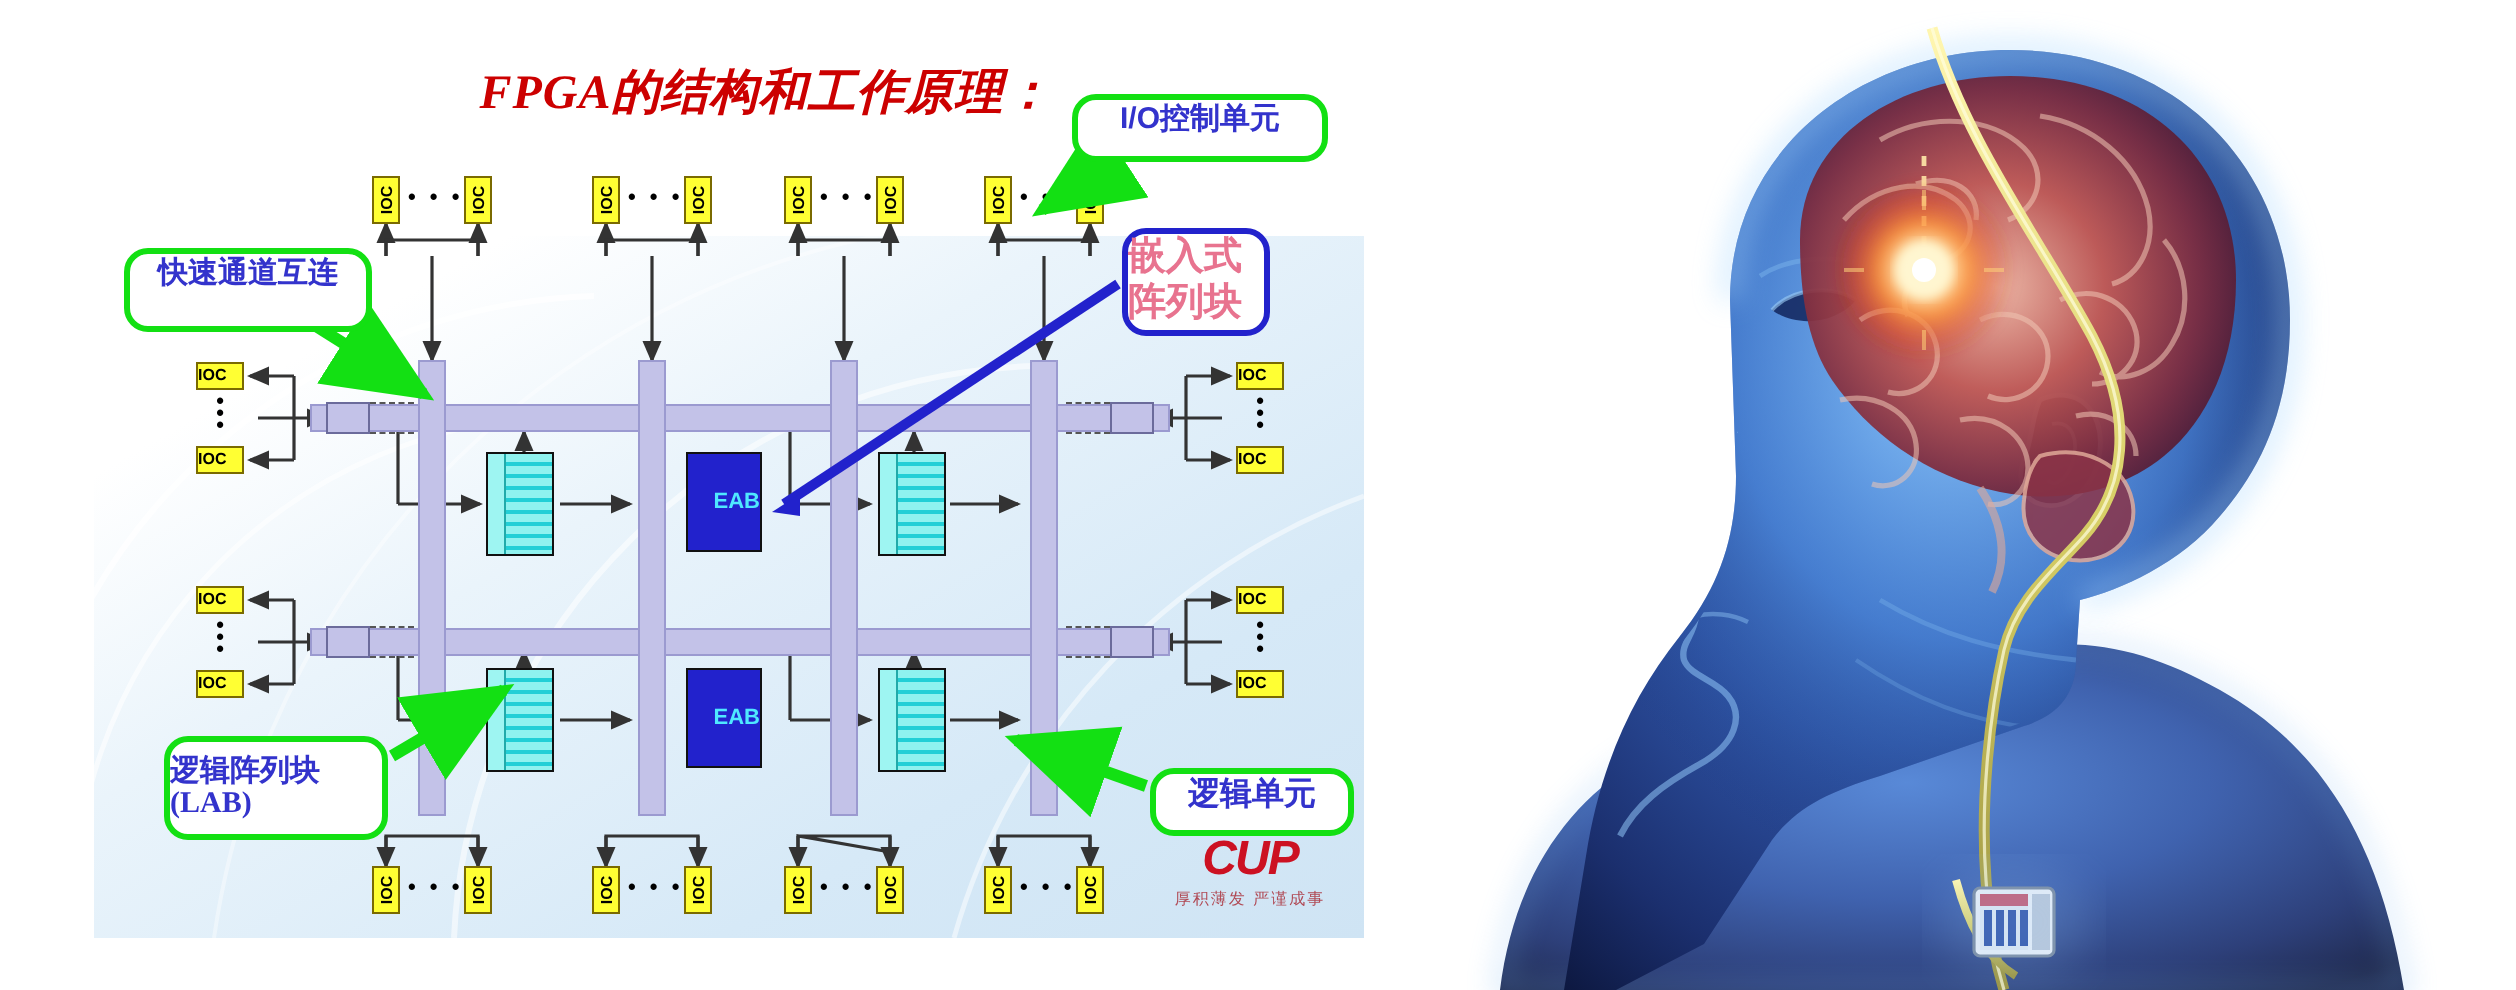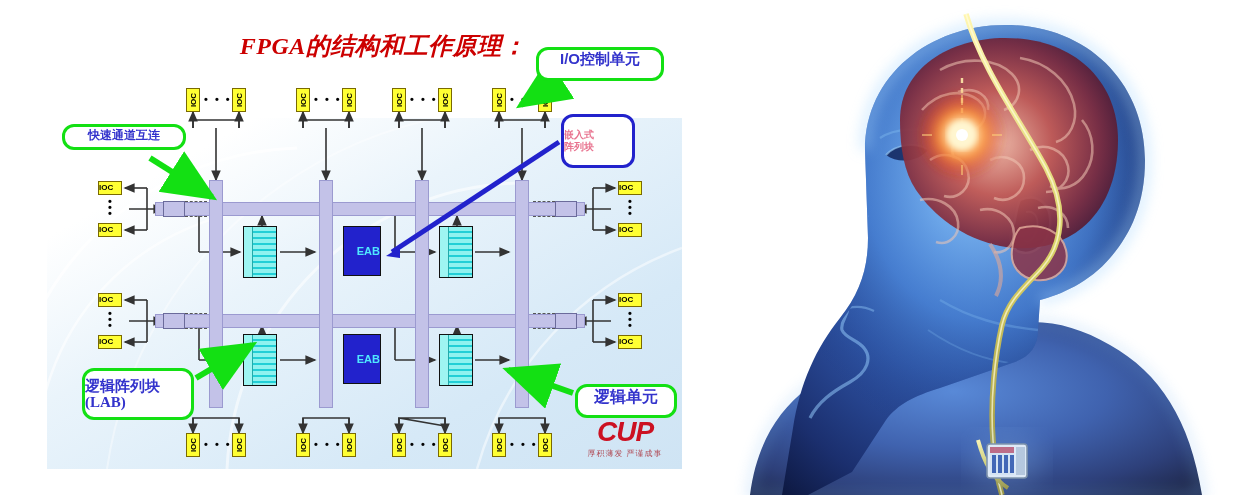--- a/index.html
+++ b/index.html
@@ -54,21 +54,21 @@
   
   .callout{position:absolute;background:#fff;box-sizing:border-box;
            display:flex;align-items:flex-start;justify-content:center;text-align:center;
            font-weight:bold;color:#3333cc;}
   .callout.green{border:3px solid #13e013;border-radius:12px;}
   .callout.blue{border:3px solid #2222cc;border-radius:12px;color:#e8738f;}
 
   
   #cup{position:absolute;left:566px;top:418px;width:118px;text-align:center;}
   #cup .cupmain{font-family:"Liberation Sans","DejaVu Sans",sans-serif;
-                font-size:28px;font-weight:bold;font-style:italic;color:#cc1122;letter-spacing:-1px;line-height:1;}
+                font-size:24px;font-weight:bold;font-style:italic;color:#cc1122;letter-spacing:-1px;line-height:1;}
   #cup .cupsub{font-size:8px;color:#b04a55;letter-spacing:1px;margin-top:2px;}
 
   
   #photo{position:absolute;left:690px;top:0;width:568px;height:495px;background:#fff;overflow:hidden;}
 </style>
 </head>
 <body>
 
 <div id="slide">
 
@@ -339,25 +339,25 @@
 
     <path d="M196,378 L252,345" stroke="#13e013" stroke-width="6" fill="none" marker-end="url(#gar)"></path>
 
     <path d="M573,393 L508,370" stroke="#13e013" stroke-width="6" fill="none" marker-end="url(#gar)"></path>
   </svg>
 
   <div class="callout green" style="left:536px;top:47px;width:128px;height:34px;font-size:15px;">
     <span>I/O控制单元</span>
   </div>
 
-  <div class="callout green" style="left:62px;top:124px;width:124px;height:26px;font-size:12px;">
+  <div class="callout green" style="left:62px;top:124px;width:124px;height:42px;font-size:15px;">
     <span>快速通道互连</span>
   </div>
 
-  <div class="callout blue" style="left:561px;top:114px;width:74px;height:54px;font-size:10px;flex-direction:column;line-height:1.2;">
+  <div class="callout blue" style="left:561px;top:114px;width:74px;height:54px;font-size:19px;flex-direction:column;line-height:1.2;">
     <span>嵌入式</span>
     <span>阵列块</span>
   </div>
 
   <div class="callout green" style="left:82px;top:368px;width:112px;height:52px;font-size:15px;flex-direction:column;line-height:1.15;">
     <span>逻辑阵列块</span>
     <span style="font-family:'Liberation Serif',serif;">(LAB)</span>
   </div>
 
   <div class="callout green" style="left:575px;top:384px;width:102px;height:34px;font-size:16px;">

